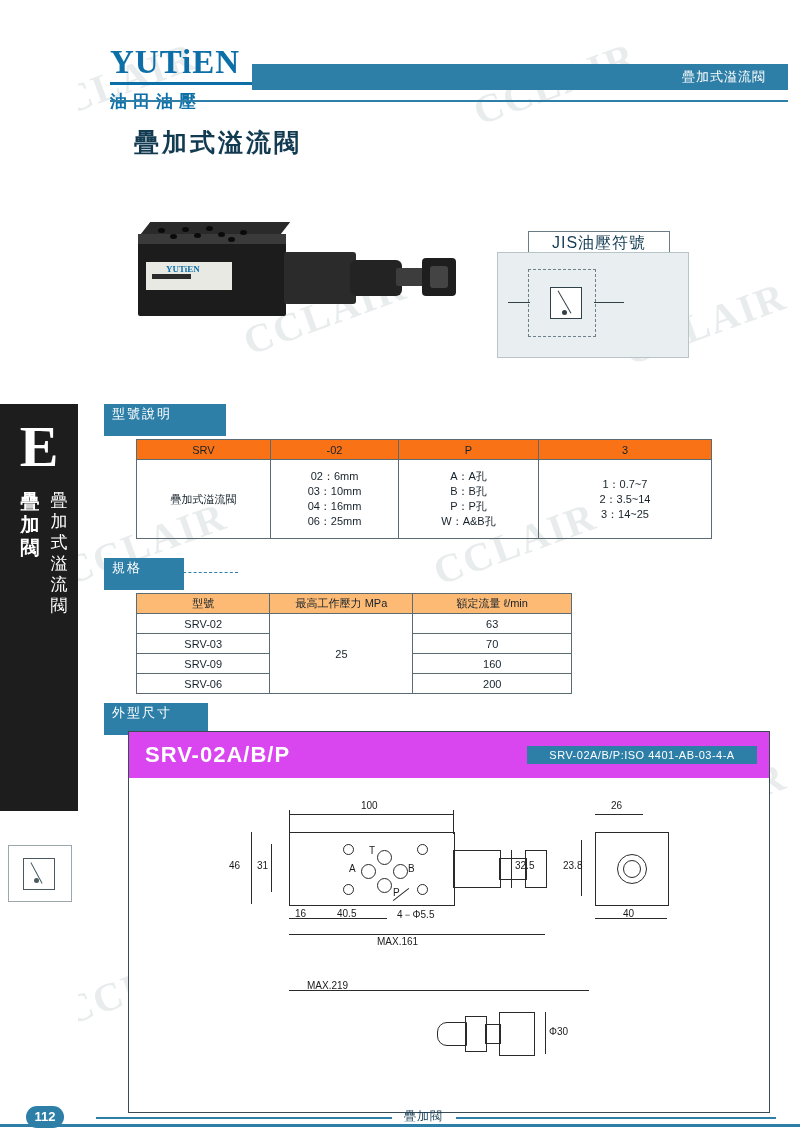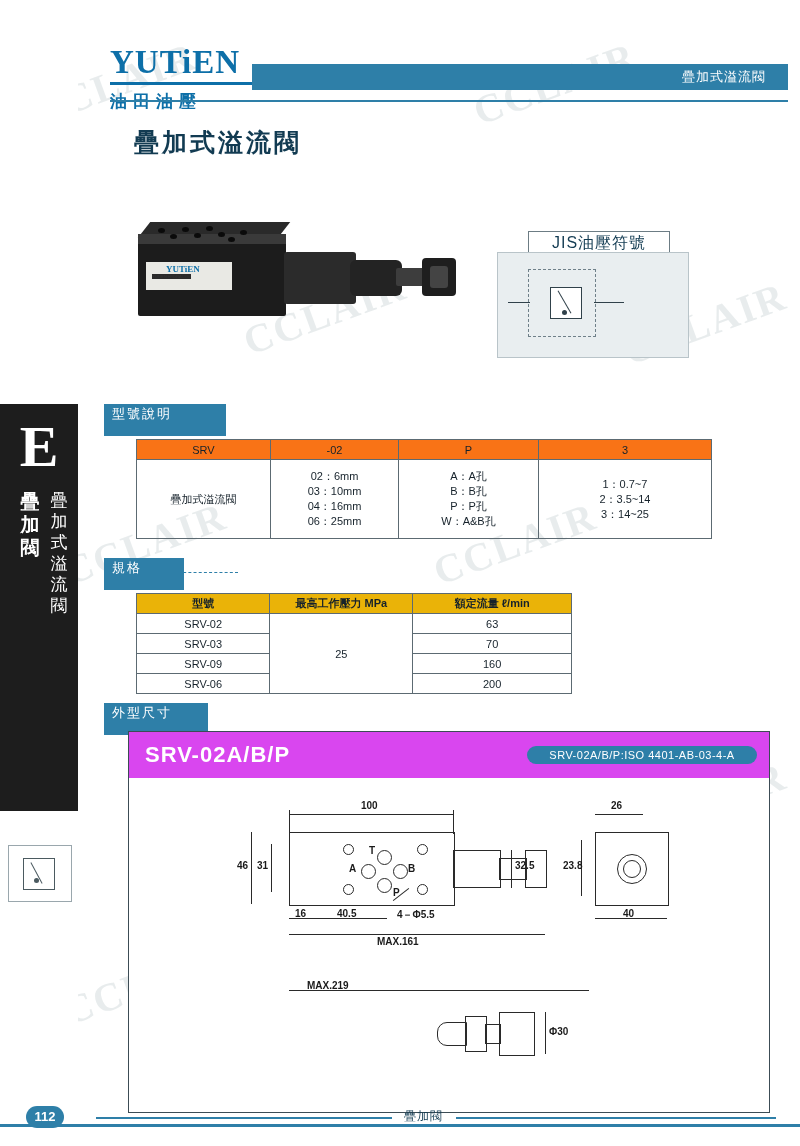--- a/index.html
+++ b/index.html
@@ -107,29 +107,29 @@
   table{border-collapse:collapse;position:absolute;font-size:11px;}
   table td,table th{border:1px solid #5c6a72;text-align:center;font-weight:normal;color:#16222b;}
   .t1{left:136px;top:439px;width:576px;}
   .t1 .hdr td{height:17px;background:#f97316;}
   .t1 .sub td{height:17px;background:#dde5e9;}
   .t1 .bdy td{height:76px;vertical-align:middle;}
   .cellmulti{line-height:15px;}
 
   .t2{left:136px;top:593px;width:436px;}
   .t2 td{height:17px;}
-  .t2 .hdr td{background:#eab308;font-weight:bold;}
+  .t2 .hdr td{background:#fdba74;}
 
   
   .dimpanel{position:absolute;left:128px;top:731px;width:640px;height:380px;border:1px solid #3c4c55;background:#ffffff;}
   .dimhead{position:absolute;left:0;top:0;width:640px;height:46px;background:#d946ef;}
   .dimhead .t{position:absolute;left:16px;top:10px;color:#ffffff;font-size:22px;font-weight:bold;letter-spacing:1px;}
-  .dimhead .r{position:absolute;left:398px;top:14px;width:230px;height:18px;background:#2e7fa8;color:#fff;font-size:11px;text-align:center;line-height:18px;letter-spacing:0.5px;border-radius:9px;}
-
-  .dwg{position:absolute;color:#1a1a1a;font-size:10px;font-weight:bold;}
+  .dimhead .r{position:absolute;left:398px;top:14px;width:230px;height:18px;background:#2e7fa8;color:#fff;font-size:11px;text-align:center;line-height:18px;letter-spacing:0.5px;}
+
+  .dwg{position:absolute;color:#1a1a1a;font-size:10px;}
   .ln{position:absolute;background:#2a2a2a;}
   .hl{height:1px;}
   .vl{width:1px;}
   .rect{position:absolute;border:1px solid #2a2a2a;}
   .circ{position:absolute;border:1px solid #2a2a2a;border-radius:50%;}
 
   
   .foot-rule{position:absolute;left:0;top:1124px;width:800px;height:3px;background:#2e7fa8;}
   .pagenum{
     position:absolute;left:26px;top:1106px;width:38px;height:22px;border-radius:11px;
@@ -297,21 +297,21 @@
     <div class="dwg" style="left:220px;top:131px;">A</div>
     <div class="dwg" style="left:279px;top:131px;">B</div>
     <div class="dwg" style="left:264px;top:155px;">P</div>
 
     <div class="ln hl" style="left:160px;top:82px;width:164px;"></div>
     <div class="ln vl" style="left:160px;top:78px;height:24px;"></div>
     <div class="ln vl" style="left:324px;top:78px;height:24px;"></div>
     <div class="dwg" style="left:232px;top:68px;">100</div>
 
     <div class="ln vl" style="left:122px;top:100px;height:72px;"></div>
-    <div class="dwg" style="left:108px;top:128px;">46</div>
+    <div class="dwg" style="left:100px;top:128px;">46</div>
     <div class="ln vl" style="left:142px;top:112px;height:48px;"></div>
     <div class="dwg" style="left:128px;top:128px;">31</div>
 
     <div class="ln vl" style="left:382px;top:118px;height:38px;"></div>
     <div class="dwg" style="left:386px;top:128px;">32.5</div>
 
     <div class="ln hl" style="left:160px;top:186px;width:36px;"></div>
     <div class="dwg" style="left:166px;top:176px;">16</div>
     <div class="ln hl" style="left:196px;top:186px;width:62px;"></div>
     <div class="dwg" style="left:208px;top:176px;">40.5</div>

